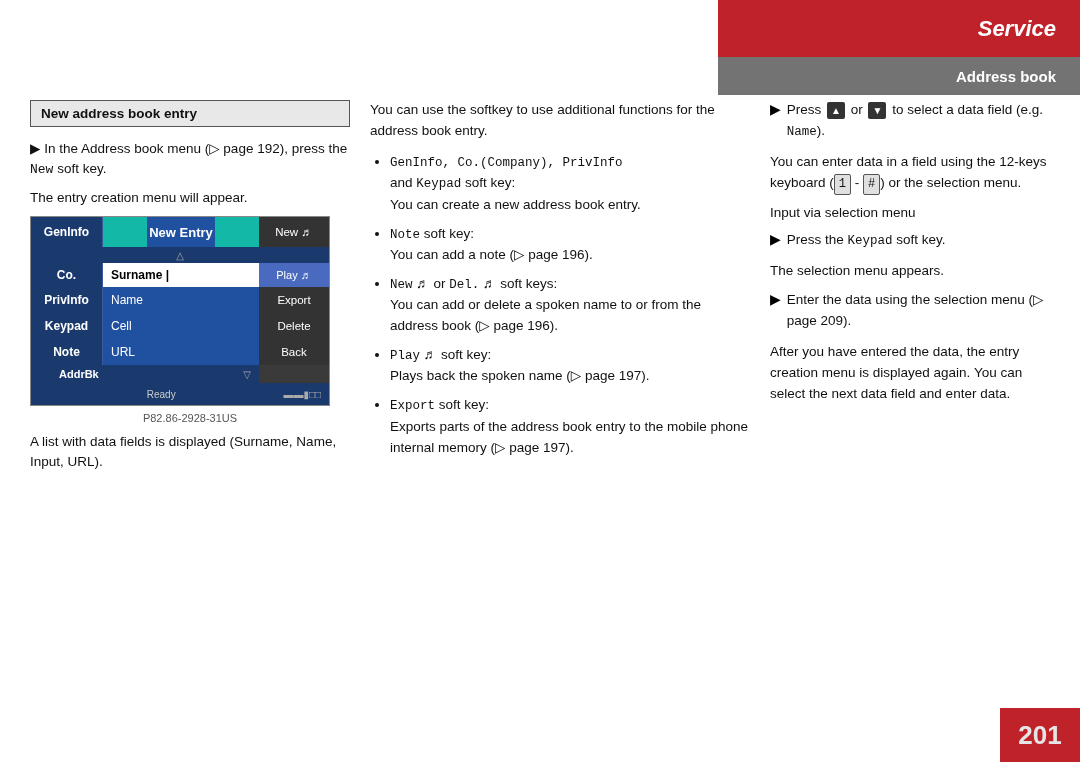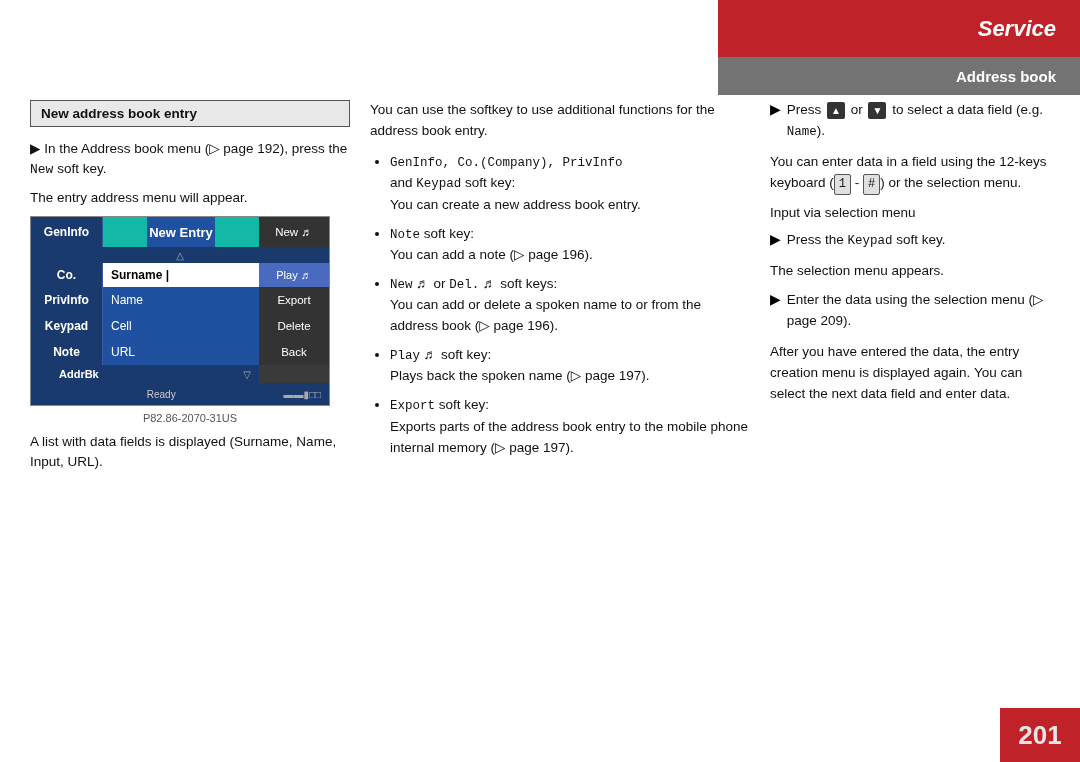--- a/index.html
+++ b/index.html
@@ -327,21 +327,21 @@
   <span class="page-number">201</span>
 </div>
 
 <div class="content">
 
   <div class="col-left">
     <div class="section-box">New address book entry</div>
     <p>
       ▶ In the Address book menu (▷ page 192), press the <span class="mono">New</span> soft key.
     </p>
-    <p>The entry address menu will appear.</p>
+    <p>The entry creation menu will appear.</p>
 
     <div class="phone-ui">
 
       <div class="phone-top-row">
         <div class="phone-top-geninfo">GenInfo</div>
         <div class="phone-top-center">New Entry</div>
         <div class="phone-top-right">New ♬</div>
       </div>
 
       <div class="phone-arrow-row">
@@ -379,21 +379,21 @@
         <div class="phone-right-cell" style="background:#3a3a3a;font-size:10px;color:#aaa;height:18px;font-size:9px;"></div>
       </div>
 
       <div class="phone-status-row">
         <span style="font-size:10px;color:#aaa;"></span>
         <span style="font-size:10px;color:#ccc;">Ready</span>
         <span style="font-size:10px;color:#aaa;">▬▬▮□□</span>
       </div>
     </div>
 
-    <div class="phone-caption">P82.86-2070-31US</div>
+    <div class="phone-caption">P82.86-2928-31US</div>
     <p style="margin-top:8px;font-size:13.5px;line-height:1.5;">A list with data fields is displayed (Surname, Name, Input, URL).</p>
   </div>
 
   <div class="col-middle">
     <p>You can use the softkey to use additional functions for the address book entry.</p>
     <ul>
       <li>
         <span class="mono">GenInfo, Co.(Company), PrivInfo</span><br>
         and <span class="mono">Keypad</span> soft key:<br>
         You can create a new address book entry.

